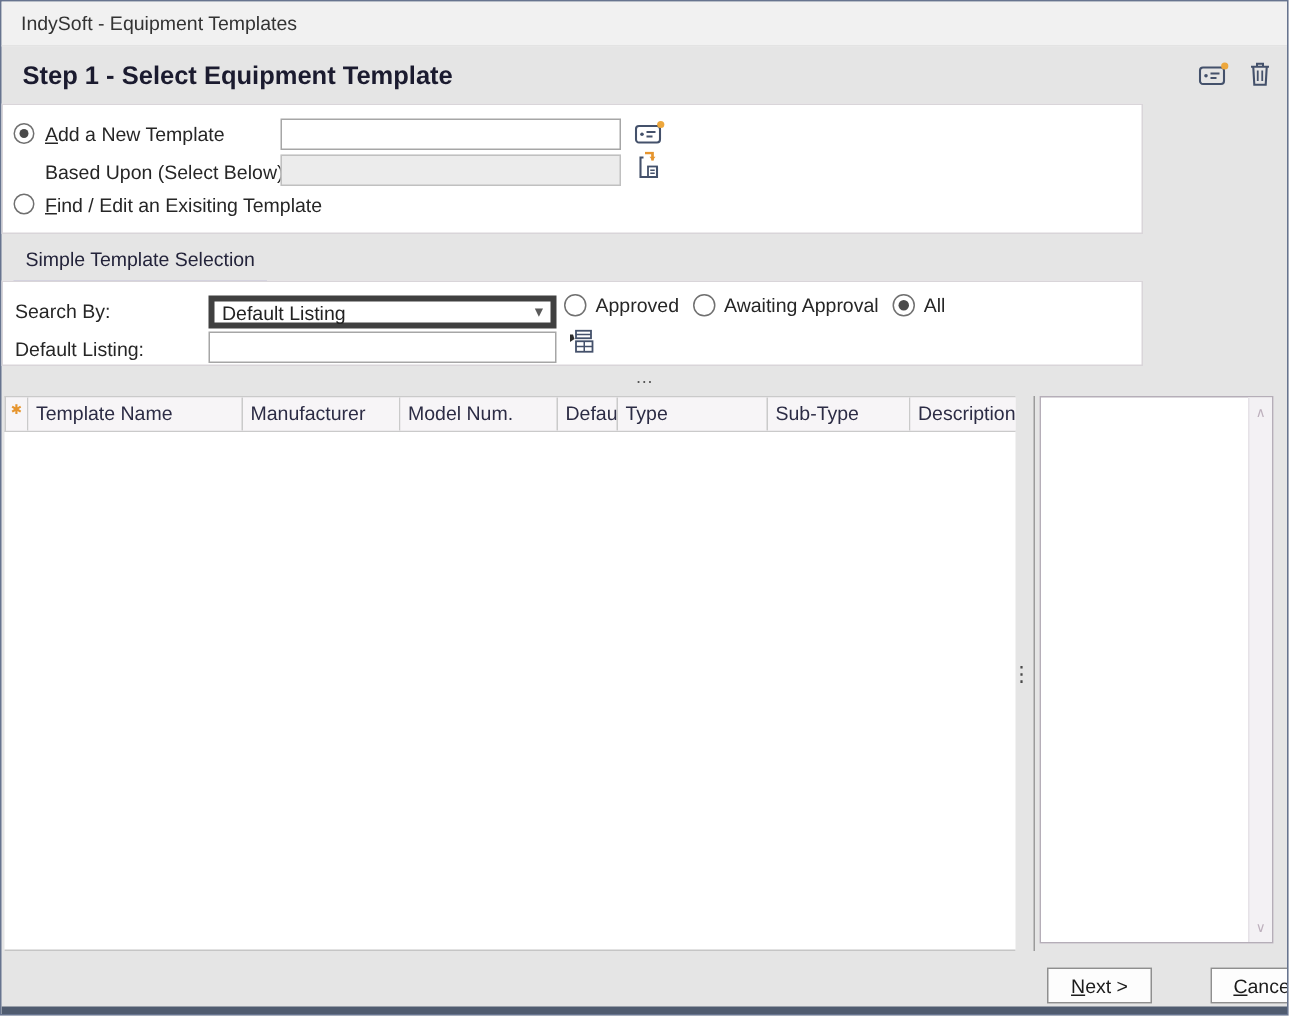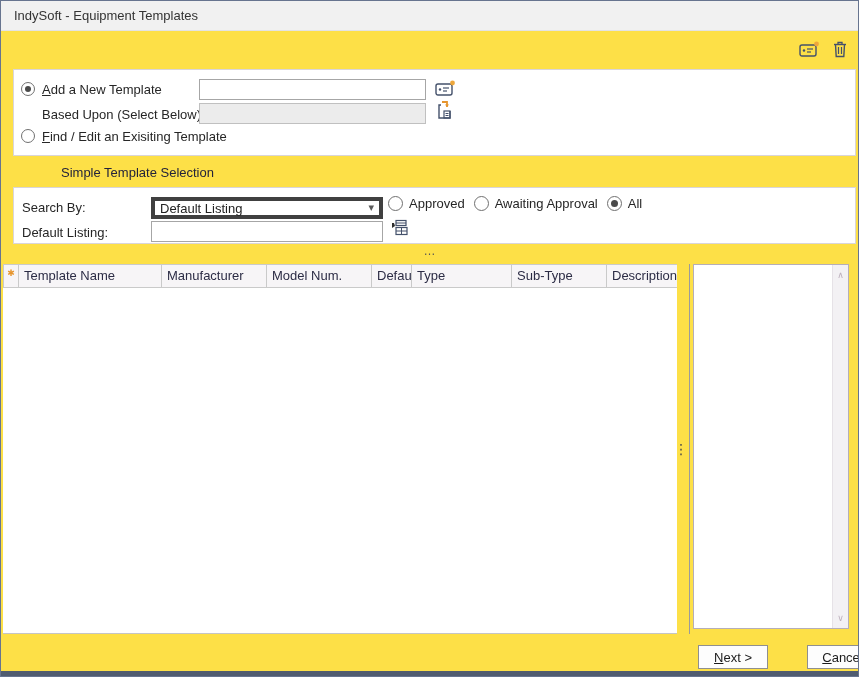--- a/index.html
+++ b/index.html
@@ -1,50 +1,50 @@
 <!DOCTYPE html>
 <html><head>
 <meta charset="utf-8">
 <style>
   * { margin:0; padding:0; box-sizing:border-box; }
   body { font-family:"Liberation Sans", sans-serif; background:#fff; }
   .window {
     position:relative; width:859px; height:677px;
-    border:1px solid #67748f; background:#fde047; overflow:hidden;
+    border:1px solid #67748f; background:#e5e5e5; overflow:hidden;
   }
   .titlebar {
     position:absolute; top:0; left:0; right:0; height:30px;
     background:#f1f1f1; border-bottom:1px solid #e3e3e3;
     line-height:29px; padding-left:13px; font-size:13px; color:#333;
   }
   .heading {
     position:absolute; top:40px; left:14px;
     font-size:17px; font-weight:bold; color:#1b1b2f;
   }
   .header-icons { position:absolute; top:40px; right:11px; display:flex; gap:13px; align-items:center; }
   .icon-btn { background:none; border:none; cursor:pointer; padding:0; display:flex; }
 
-  .groupbox { position:absolute; left:12px; width:843px; border:1px solid #d9d5d9; background:#fff; }
+  .groupbox { position:absolute; left:0; width:761px; border:1px solid #d9d5d9; background:#fff; }
   .group-radios { top:68px; height:87px; }
   .group-search { top:186px; height:57px; }
 
   .radio { position:absolute; width:14px; height:14px; border:1px solid #707070; border-radius:50%; background:#fff; }
   .radio.sel::after { content:""; position:absolute; left:3px; top:3px; width:6px; height:6px; border-radius:50%; background:#4a4a4a; }
   .lbl { position:absolute; font-size:13px; color:#262626; white-space:nowrap; }
   .u { text-decoration:underline; }
 
   .txt {
     position:absolute; height:21px; border:1px solid #a6a6a6; background:#fff;
     font-family:"Liberation Sans", sans-serif; font-size:13px; padding:0 4px; color:#222;
   }
   .txt:disabled, .txt.disabled { background:#ececec; border-color:#c0c0c0; }
 
   .tabs { position:absolute; left:8px; top:160px; display:flex; gap:7px; }
   .tab { font-size:13px; color:#23233a; padding:4px 8px 7px 8px; border-bottom:3px solid transparent; cursor:pointer; background:none; border-top:none; border-left:none; border-right:none; font-family:"Liberation Sans", sans-serif; }
-  .tab.active { border-bottom-color:#5b55a3;margin-left:44px; }
+  .tab.active { border-bottom-color:#5b55a3; }
 
   .combo {
     position:absolute; left:137px; top:9px; width:232px; height:22px;
     border:4px solid #404040; background:#fff; display:flex; align-items:flex-start;
     font-size:13px; color:#222; padding:0 5px; cursor:default;
   }
   .combo .arrow { margin-left:auto; color:#5a5a5a; font-size:11px; }
 
   .appr-radios { position:absolute; left:374px; top:8px; display:flex; align-items:center; gap:9px; }
   .appr-item { display:flex; align-items:center; gap:6px; }
@@ -95,20 +95,21 @@
 </style>
 </head>
 <body>
 
 <div class="window">
 
   <div class="titlebar">
     <span>IndySoft - Equipment Templates</span>
   </div>
 
+  <div class="heading">Step 1 - Select Equipment Template</div>
 
   <div class="header-icons">
     <button class="icon-btn">
       <span>
         <svg width="21" height="17" viewBox="0 0 21 17">
           <rect x="1" y="4" width="16" height="11" rx="2" fill="none" stroke="#44516b" stroke-width="1.4"></rect>
           <circle cx="5" cy="9.5" r="1.2" fill="#44516b"></circle>
           <line x1="8" y1="8" x2="14" y2="8" stroke="#44516b" stroke-width="1.2"></line>
           <line x1="8" y1="11" x2="12" y2="11" stroke="#44516b" stroke-width="1.2"></line>
           <circle cx="17.5" cy="3" r="2.4" fill="#eda73c"></circle>

